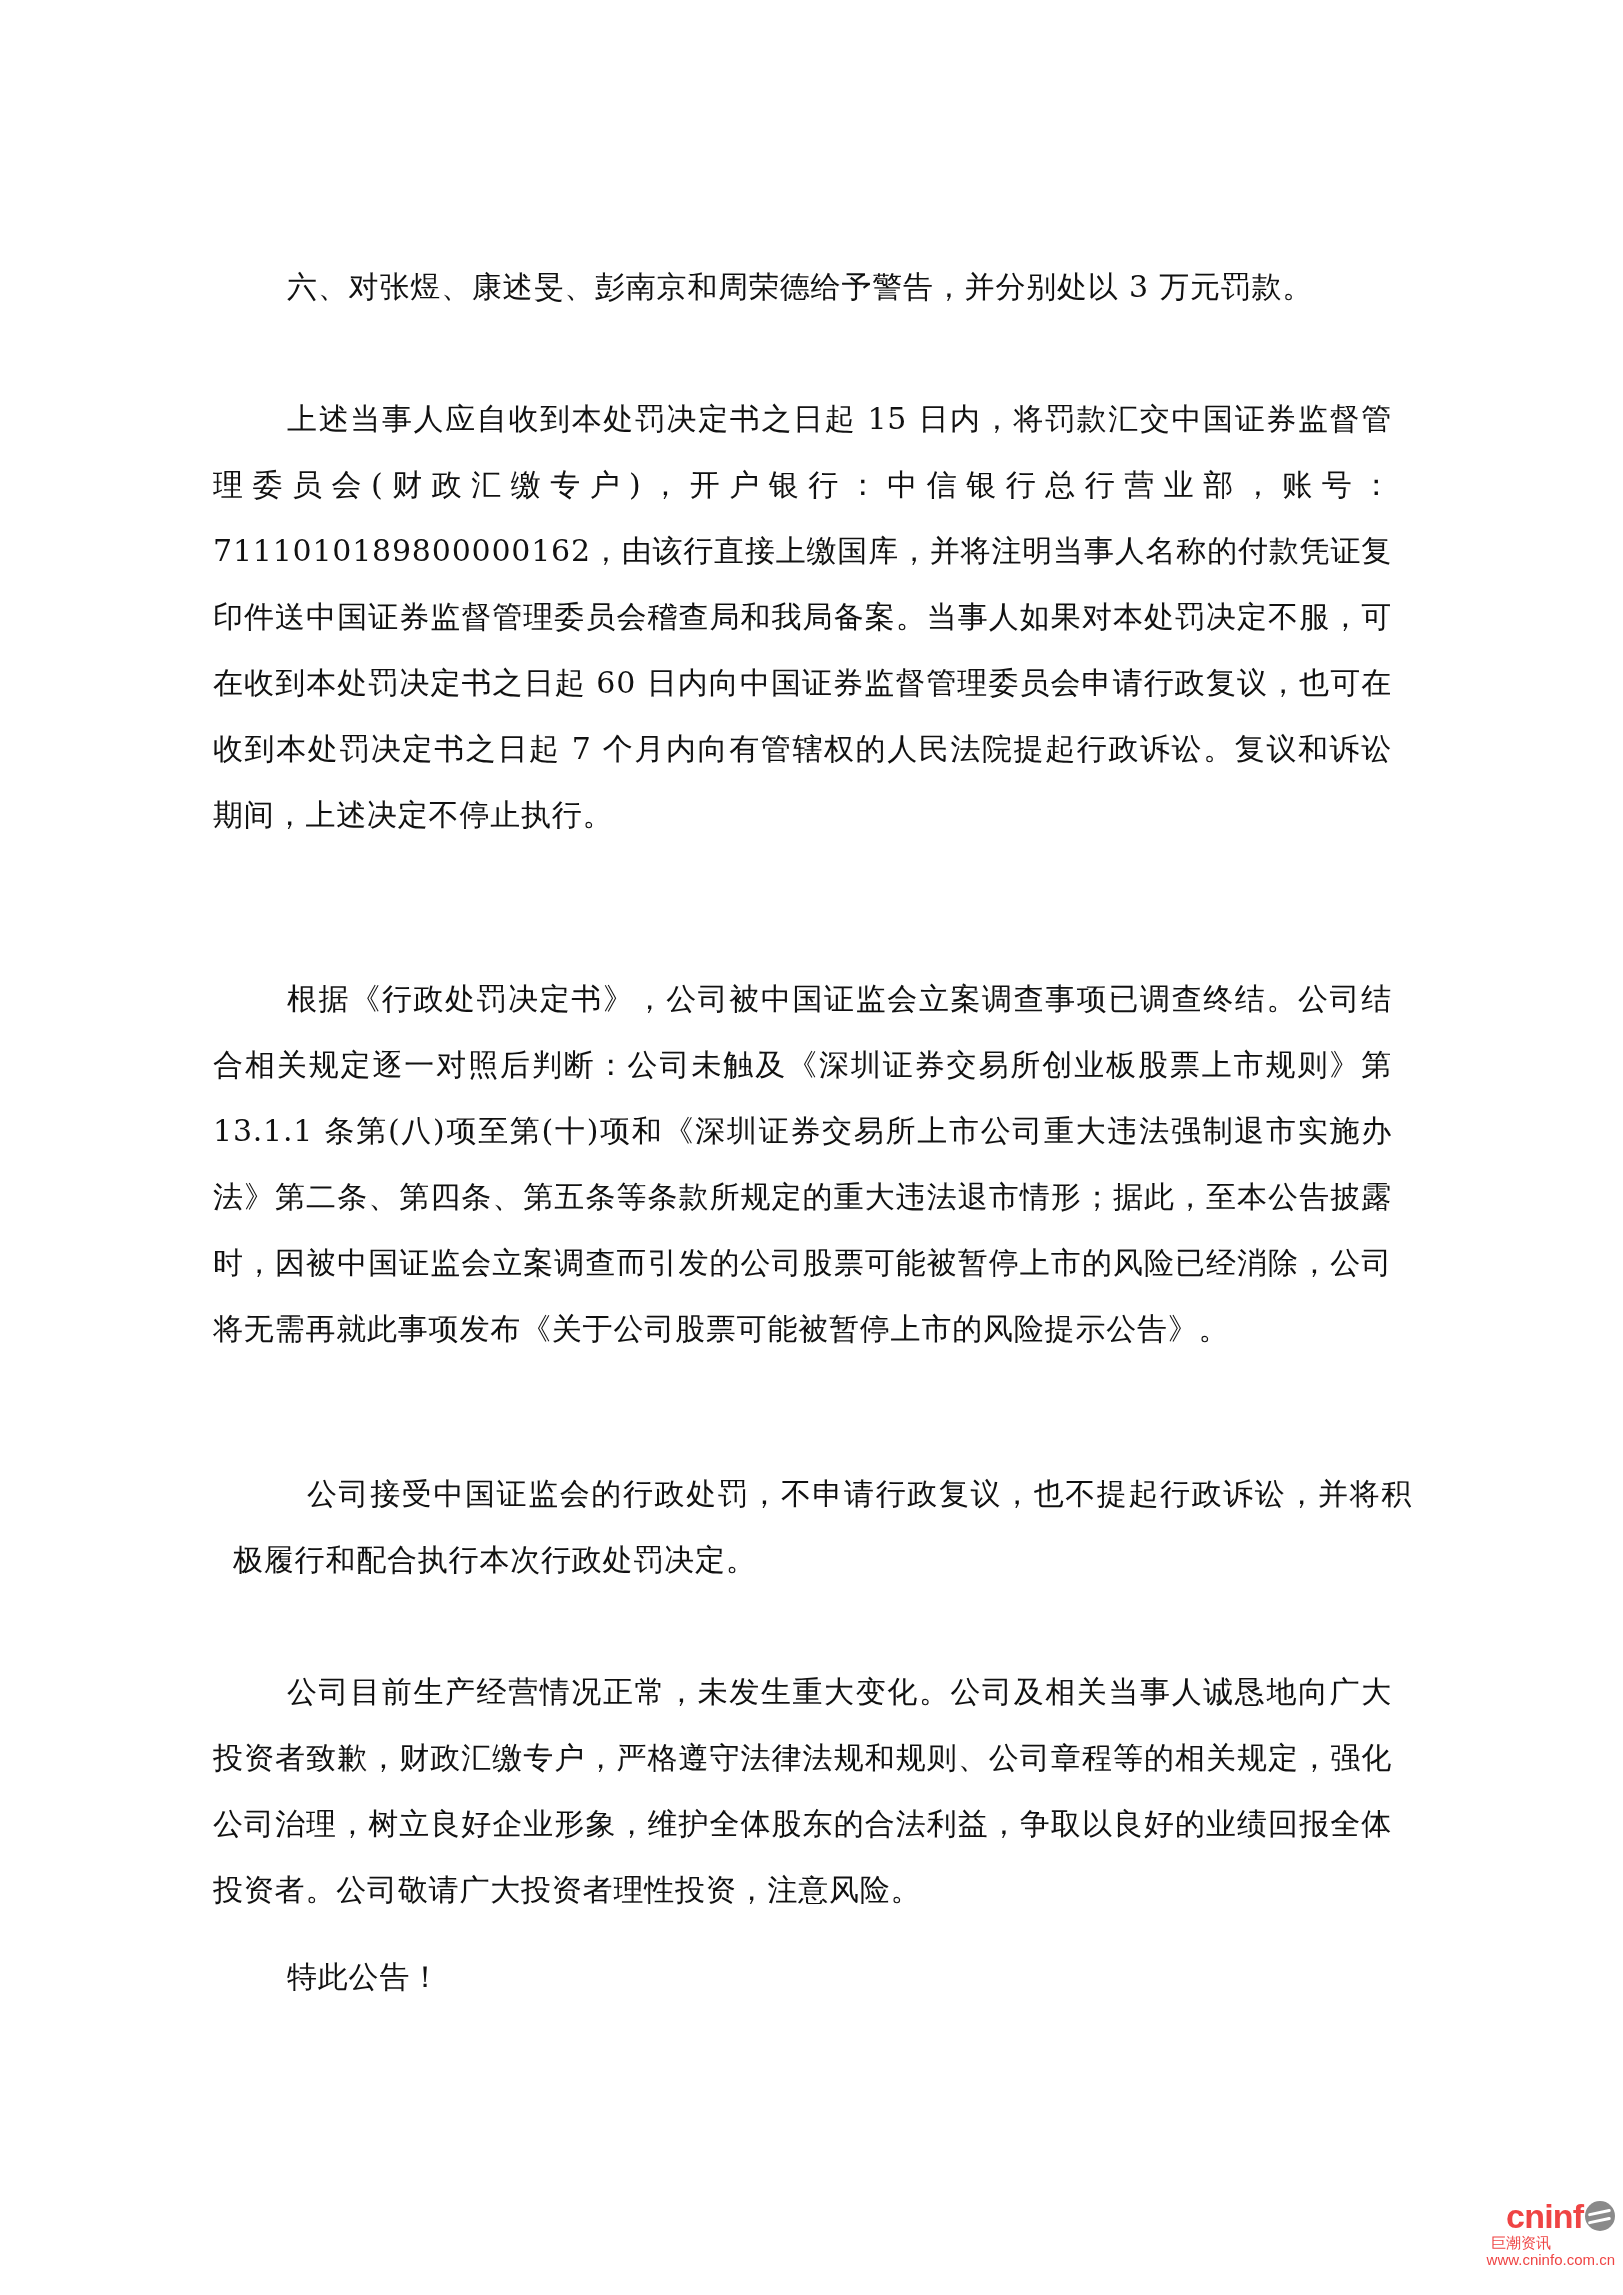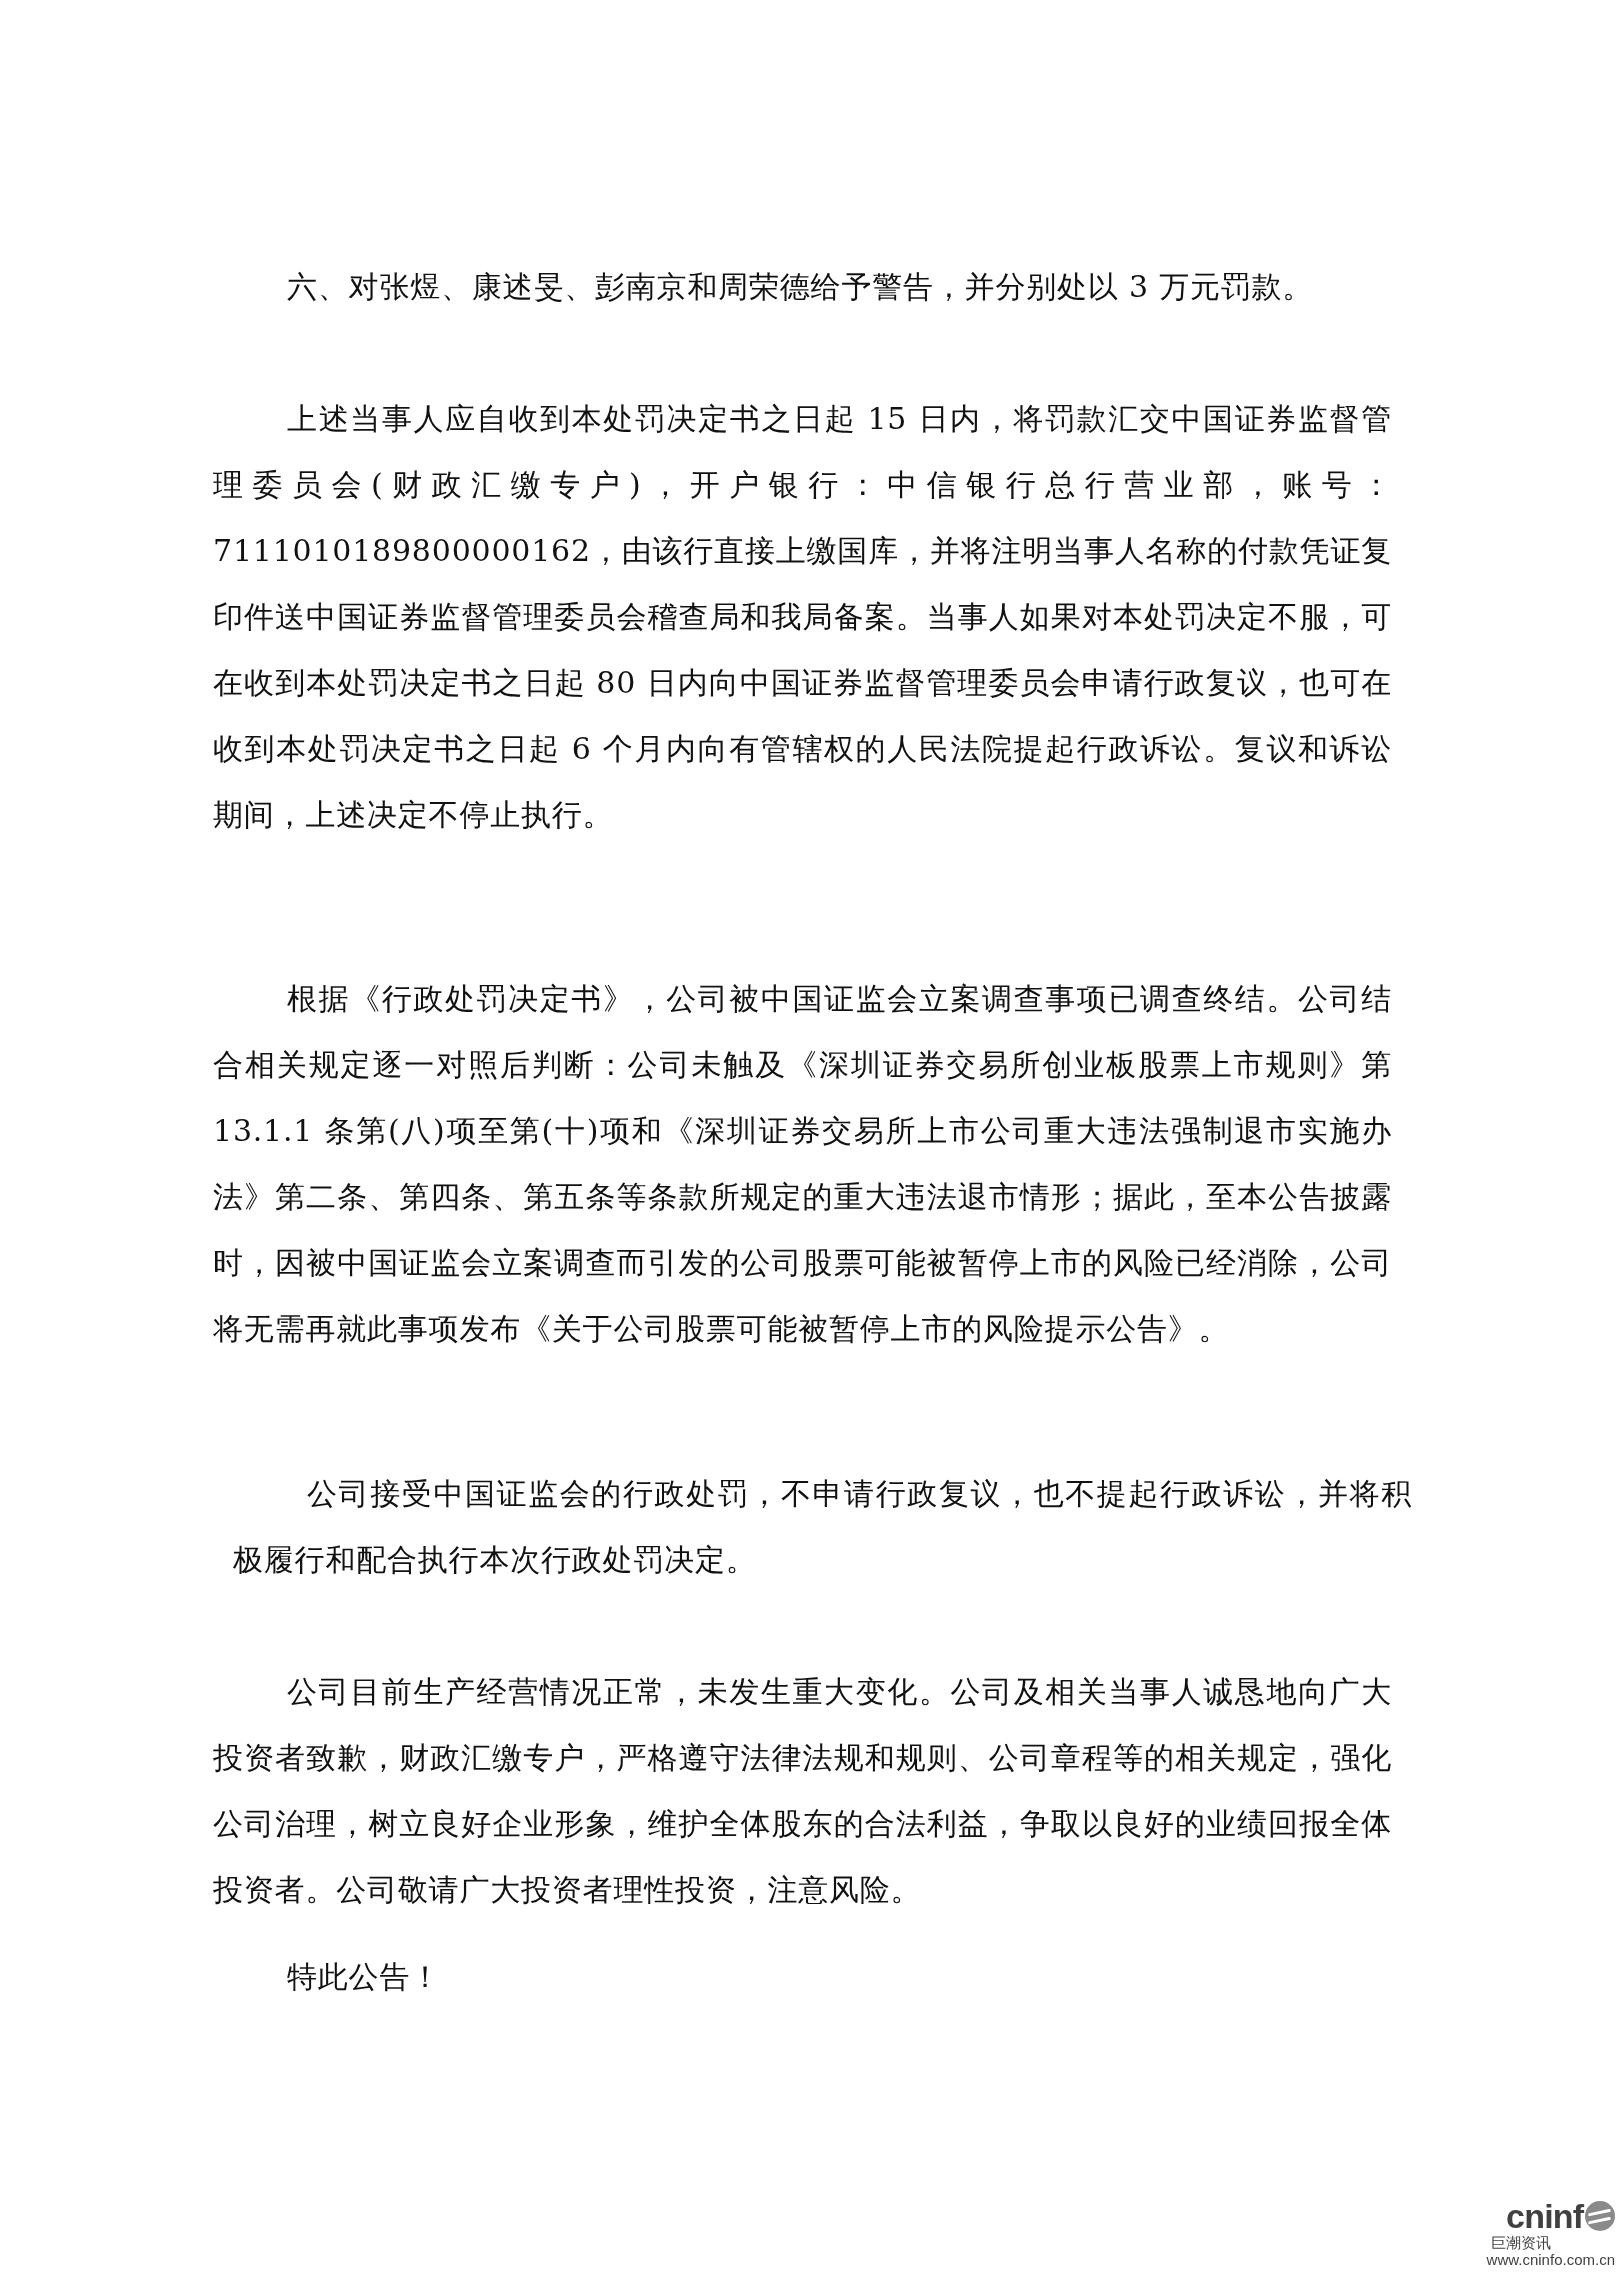--- a/index.html
+++ b/index.html
@@ -9,37 +9,37 @@
   .para { position: absolute; left: 213px; width: 1179px; margin: 0;
           font-size: 30px; line-height: 66px; text-align: justify;
           text-indent: 74px; letter-spacing: 0.8px; }
   .p1 { top: 254px; }
   .p2 { top: 386px; }
   .p3 { top: 966px; }
   .p4 { top: 1461px; margin-left: 20px; }
   .p5 { top: 1659px; }
   .p6 { top: 1944px; }
   .watermark { position: absolute; left: 1454px; top: 2198px; width: 161px;
-               text-align: right; color: #404040; font-family: "Liberation Sans", sans-serif; }
+               text-align: right; color: #ef4444; font-family: "Liberation Sans", sans-serif; }
   .wm-logo { font-size: 34px; font-weight: bold; line-height: 36px; letter-spacing: -0.8px; }
   .wm-logo .swirl { display: inline-block; width: 30px; height: 30px; border-radius: 50%;
                     background: #8a8a8a; vertical-align: -3.4px; margin-left: 1.7px; position: relative; }
   .wm-logo .swirl::before, .wm-logo .swirl::after { content: ""; position: absolute; left: 3.4px; right: 3.4px;
                     height: 3.4px; background: #fff; border-radius: 1.7px; }
   .wm-logo .swirl::before { top: 10px; transform: rotate(-12deg); }
   .wm-logo .swirl::after { top: 18px; transform: rotate(-12deg); }
   .wm-cn { font-size: 15px; line-height: 17px; margin-right: 64px; }
   .wm-url { font-size: 15px; line-height: 18.6px; }
 </style>
 </head>
 <body>
 
 <div class="page">
   <p class="para p1">六、对张煜、康述旻、彭南京和周荣德给予警告，并分别处以 3 万元罚款。</p>
-  <p class="para p2">上述当事人应自收到本处罚决定书之日起 15 日内，将罚款汇交中国证券监督管理委员会(财政汇缴专户)，开户银行：中信银行总行营业部，账号：7111010189800000162，由该行直接上缴国库，并将注明当事人名称的付款凭证复印件送中国证券监督管理委员会稽查局和我局备案。当事人如果对本处罚决定不服，可在收到本处罚决定书之日起 80 日内向中国证券监督管理委员会申请行政复议，也可在收到本处罚决定书之日起 6 个月内向有管辖权的人民法院提起行政诉讼。复议和诉讼期间，上述决定不停止执行。</p>
+  <p class="para p2">上述当事人应自收到本处罚决定书之日起 15 日内，将罚款汇交中国证券监督管理委员会(财政汇缴专户)，开户银行：中信银行总行营业部，账号：7111010189800000162，由该行直接上缴国库，并将注明当事人名称的付款凭证复印件送中国证券监督管理委员会稽查局和我局备案。当事人如果对本处罚决定不服，可在收到本处罚决定书之日起 60 日内向中国证券监督管理委员会申请行政复议，也可在收到本处罚决定书之日起 7 个月内向有管辖权的人民法院提起行政诉讼。复议和诉讼期间，上述决定不停止执行。</p>
   <p class="para p3">根据《行政处罚决定书》，公司被中国证监会立案调查事项已调查终结。公司结合相关规定逐一对照后判断：公司未触及《深圳证券交易所创业板股票上市规则》第 13.1.1 条第(八)项至第(十)项和《深圳证券交易所上市公司重大违法强制退市实施办法》第二条、第四条、第五条等条款所规定的重大违法退市情形；据此，至本公告披露时，因被中国证监会立案调查而引发的公司股票可能被暂停上市的风险已经消除，公司将无需再就此事项发布《关于公司股票可能被暂停上市的风险提示公告》。</p>
   <p class="para p4">公司接受中国证监会的行政处罚，不申请行政复议，也不提起行政诉讼，并将积极履行和配合执行本次行政处罚决定。</p>
   <p class="para p5">公司目前生产经营情况正常，未发生重大变化。公司及相关当事人诚恳地向广大投资者致歉，财政汇缴专户，严格遵守法律法规和规则、公司章程等的相关规定，强化公司治理，树立良好企业形象，维护全体股东的合法利益，争取以良好的业绩回报全体投资者。公司敬请广大投资者理性投资，注意风险。</p>
   <p class="para p6">特此公告！</p>
 
   <div class="watermark">
     <div class="wm-logo">
       <span>cninf</span><span class="swirl"></span>
     </div>
     <div class="wm-cn">巨潮资讯</div>

